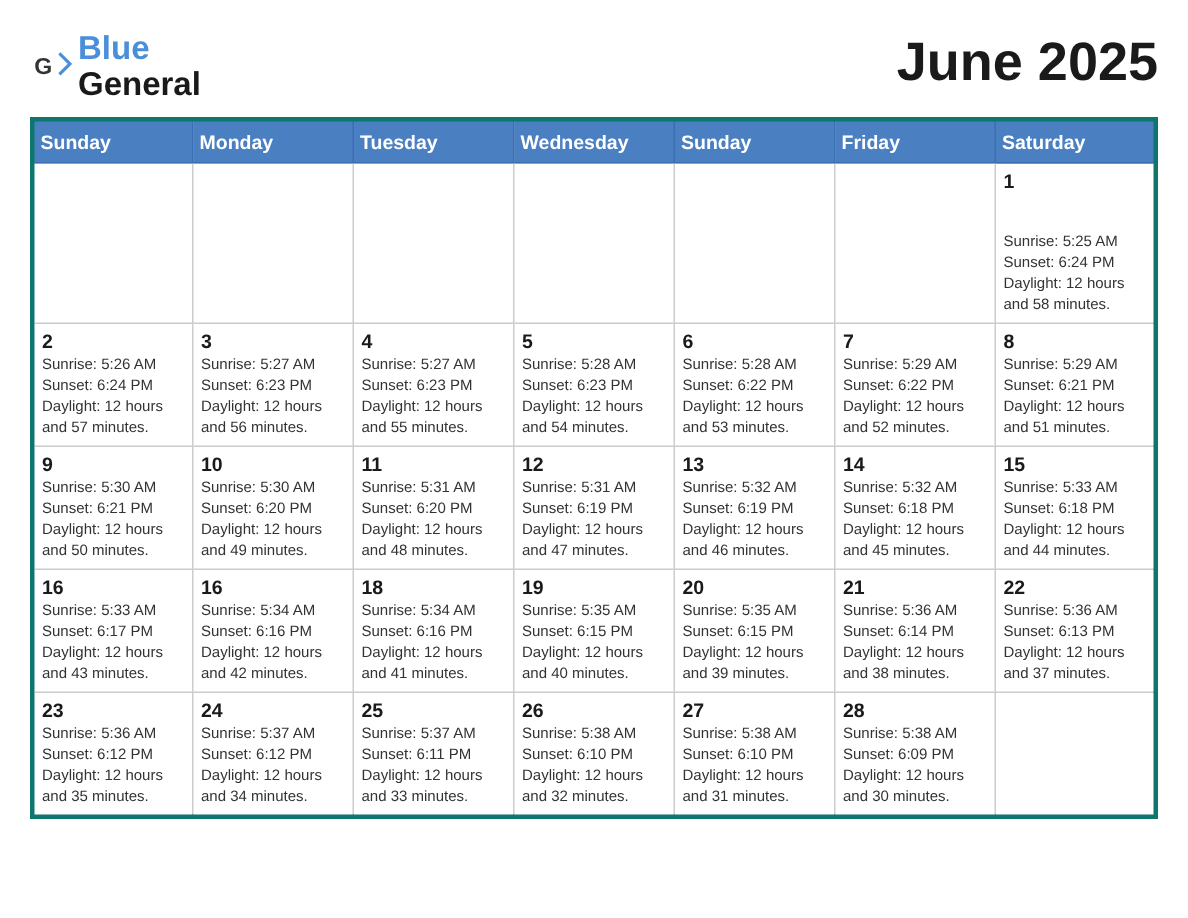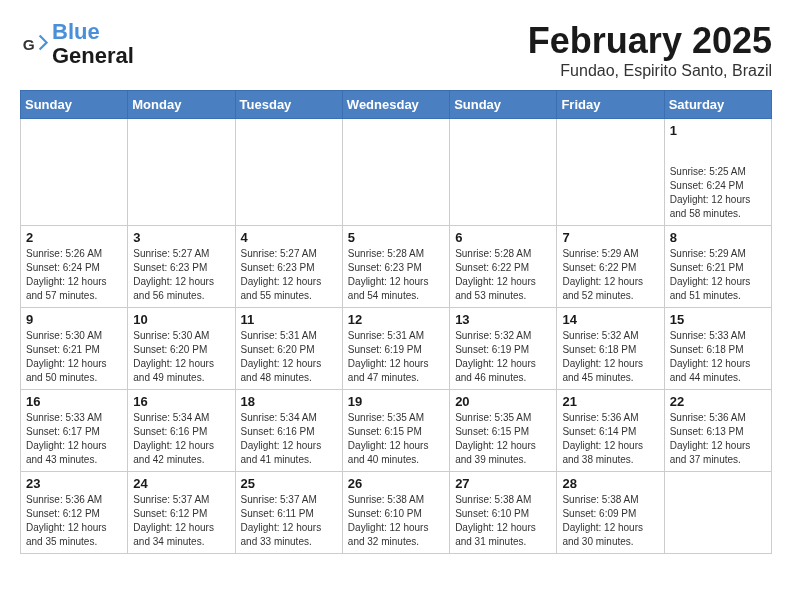--- a/index.html
+++ b/index.html
@@ -39,21 +39,21 @@
       font-weight: bold;
       color: #1a1a1a;
     }
     .calendar-subtitle {
       font-size: 16px;
       color: #333;
     }
     .calendar {
       width: 100%;
       border-collapse: collapse;
-      border: 1px solid #0f766e;
+      border: 3px solid #0f766e;
     }
     .calendar th {
       background-color: #4a7fc1;
       color: #fff;
       font-size: 13px;
       font-weight: bold;
       padding: 6px 4px;
       text-align: left;
       border: 1px solid #3a6fb1;
     }
@@ -91,22 +91,21 @@
       <rect x="0" y="0" width="40" height="40" rx="4" fill="#fff"></rect>
       <text x="4" y="28" font-size="22" font-weight="bold" fill="#333" font-family="Arial">G</text>
       <path d="M28 8 L38 18 L28 28" stroke="#4a90d9" stroke-width="3" fill="none"></path>
     </svg>
     <div class="logo-text">
       <div style="color:#4a90d9;">Blue</div>
       <div>General</div>
     </div>
   </div>
   <div class="title-block">
-    <div class="calendar-title">February 2025</div>
-    <div class="calendar-subtitle">Fundao, Espirito Santo, Brazil</div>
+    <div class="calendar-title">June 2025</div>
   </div>
 </div>
 
 <table class="calendar">
   <thead>
     <tr>
     <th>Sunday</th>
         <th>Monday</th>
         <th>Tuesday</th>
         <th>Wednesday</th>

